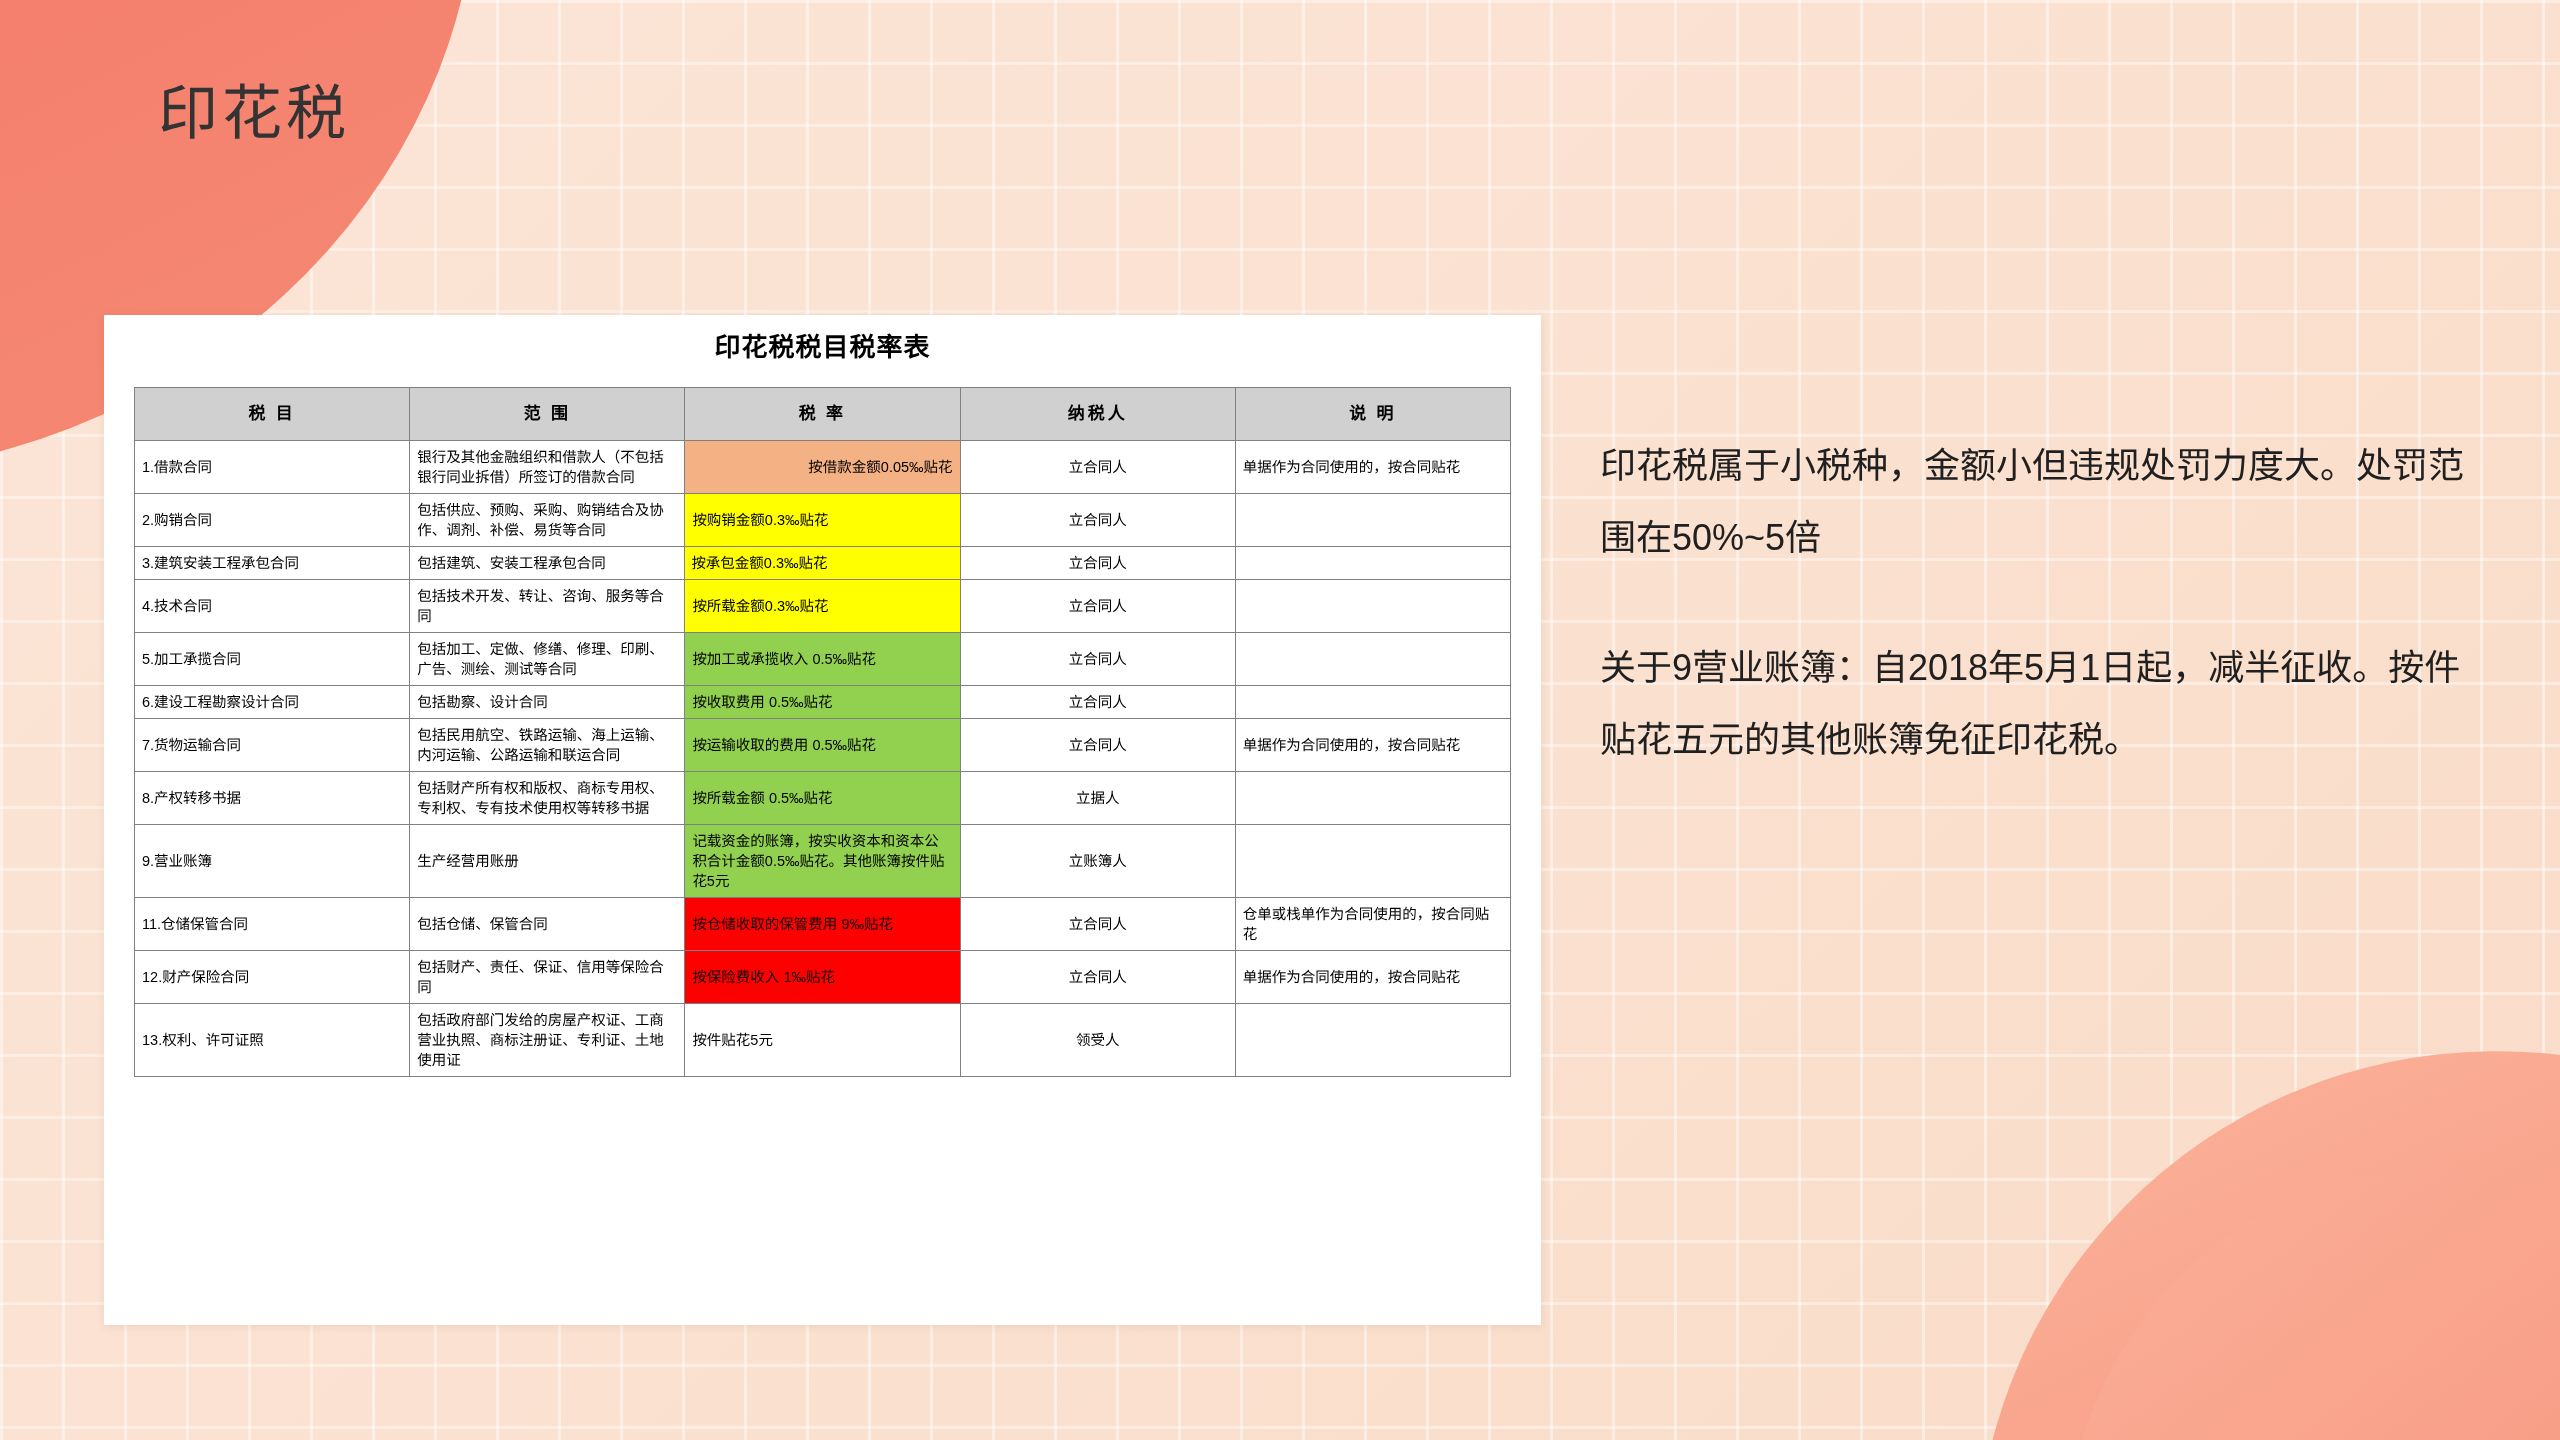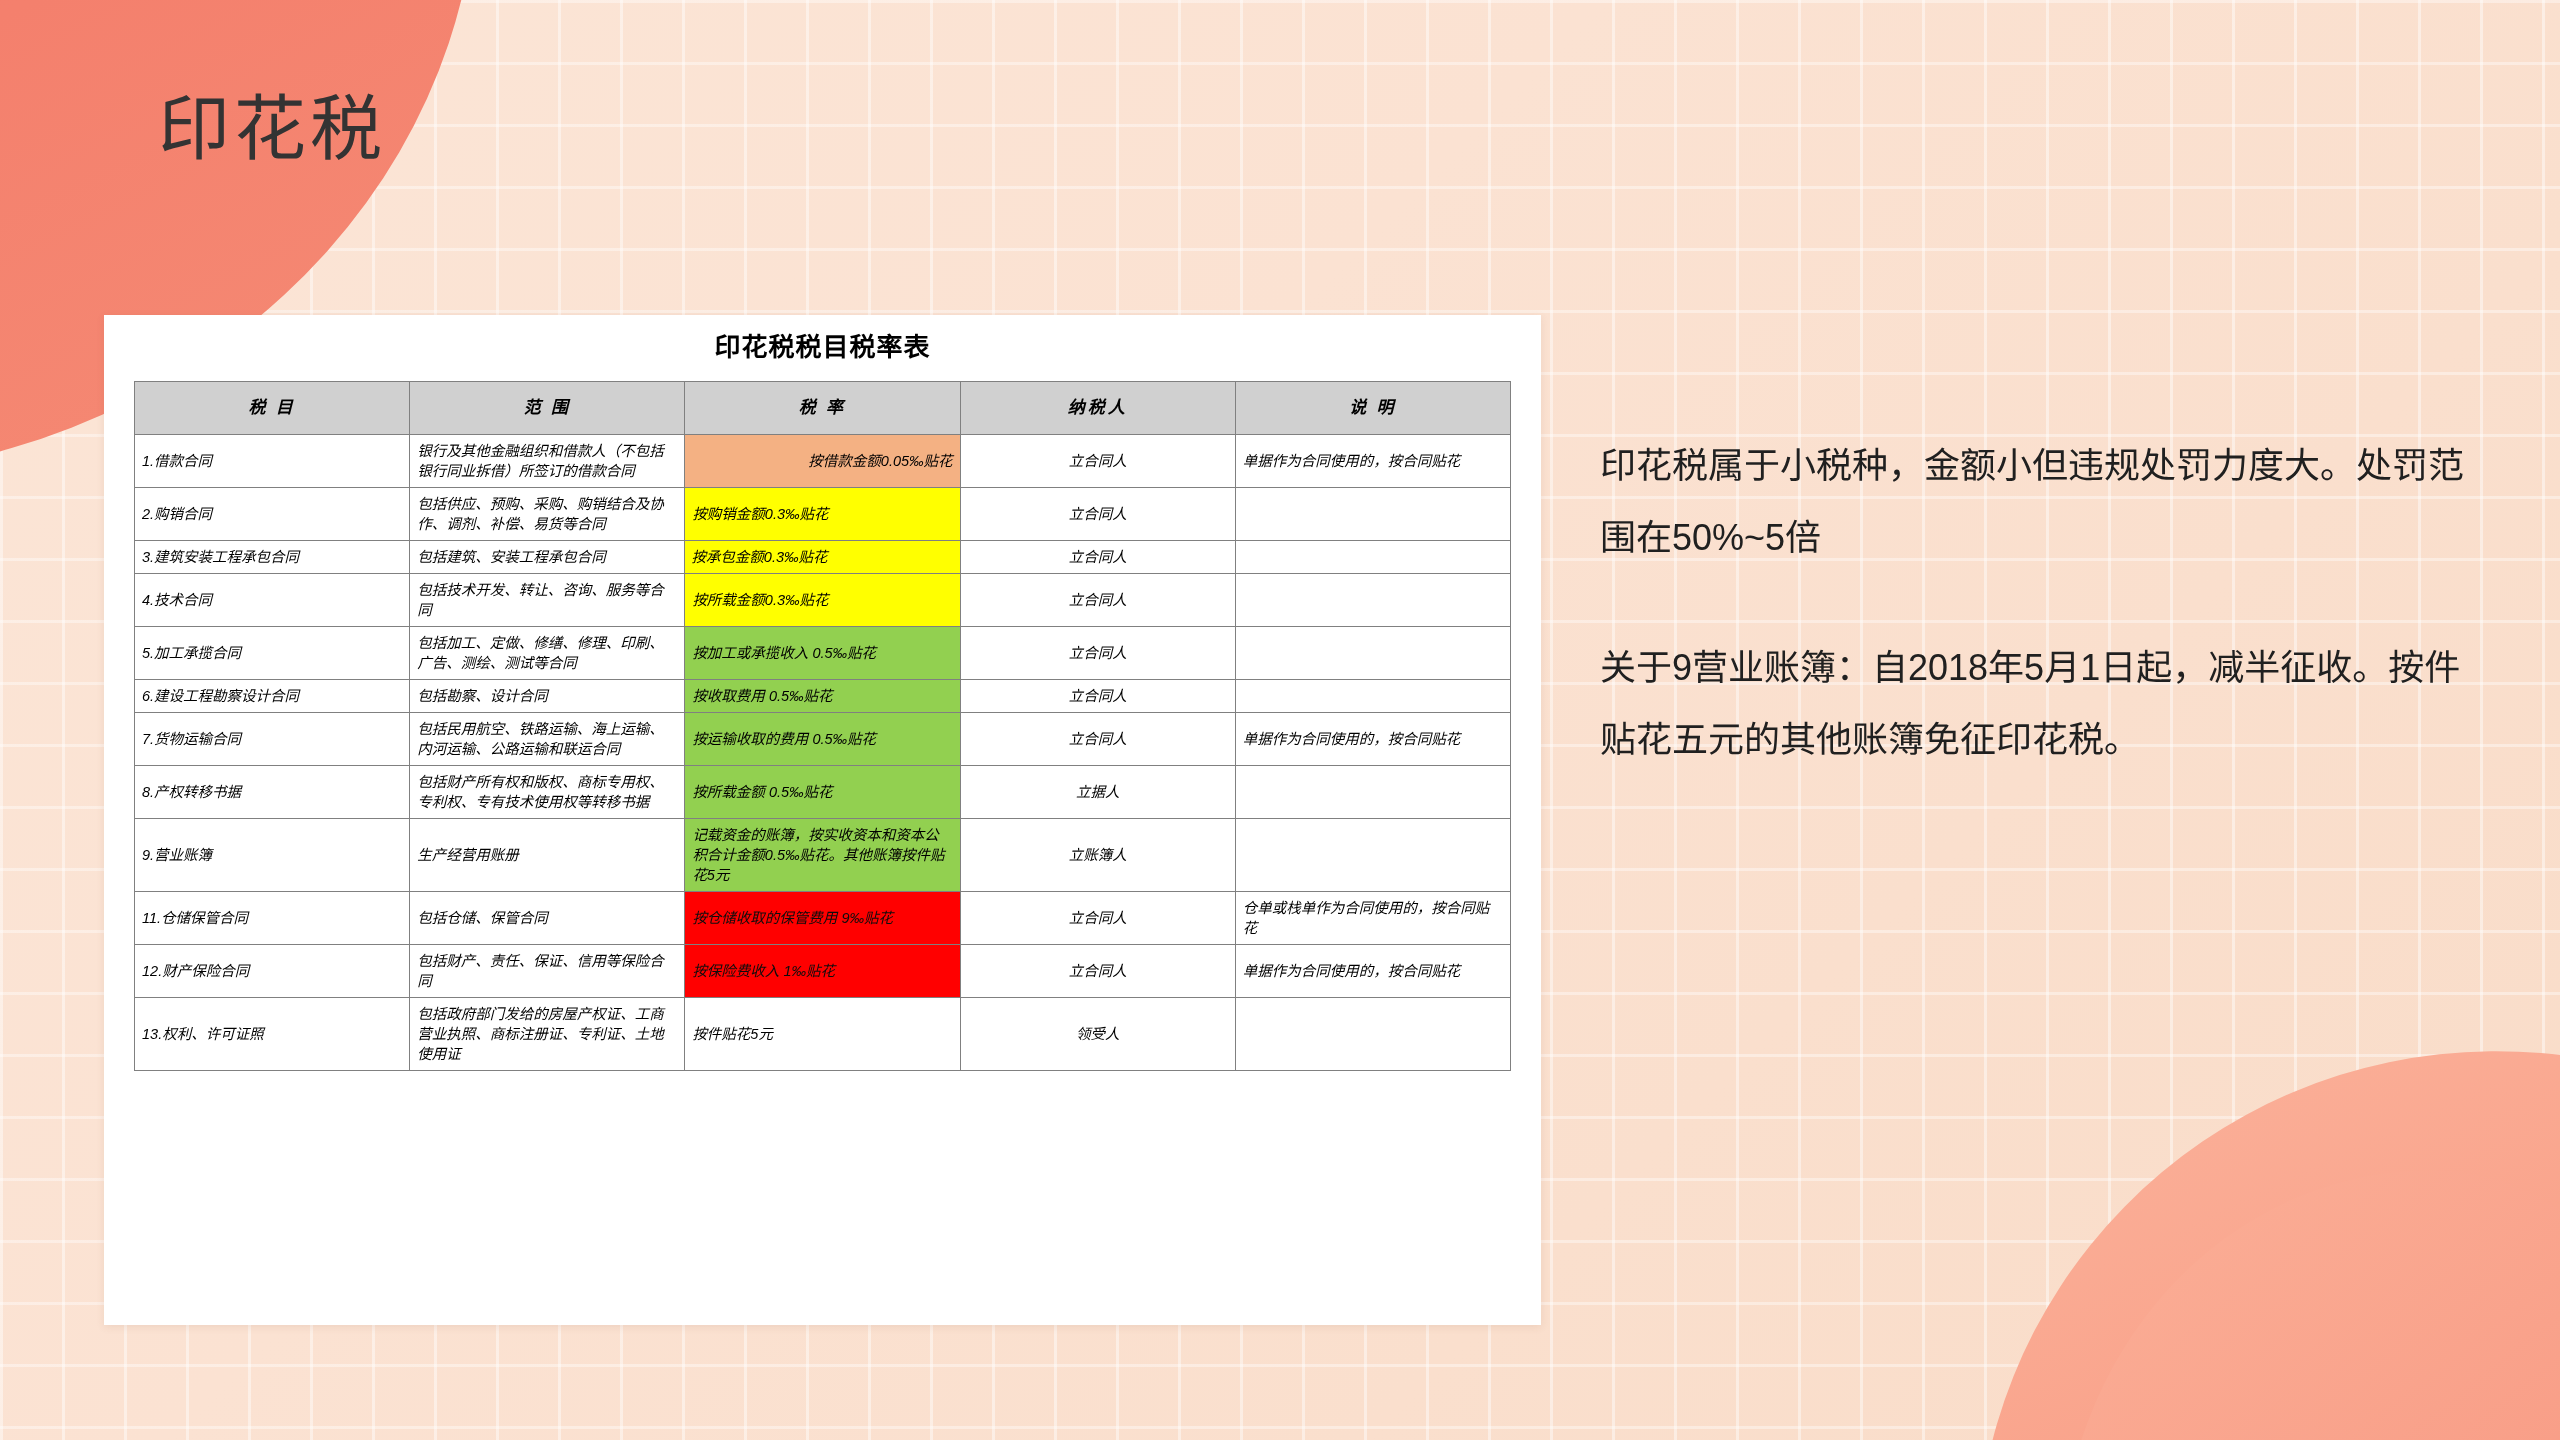--- a/index.html
+++ b/index.html
@@ -58,21 +58,21 @@
     background: linear-gradient(320deg, #f79680 0%, #fbb098 100%);
     border-radius: 58% 42% 0 0 / 78% 62% 0 0;
     opacity: .85;
   }
 
   
   #page-title {
     position: absolute;
     left: 158px;
     top: 38px;
-    font-size: 72px;
+    font-size: 60px;
     line-height: 1.2;
     letter-spacing: 4px;
     color: #333333;
     font-weight: 400;
     white-space: nowrap;
     z-index: 5;
   }
 
   
   #table-card {
@@ -94,25 +94,24 @@
     color: #000;
     letter-spacing: 1px;
     padding-top: 11px;
     padding-bottom: 8px;
     font-family: "Liberation Serif", "DejaVu Serif", serif;
   }
 
   table.rate-table {
     border-collapse: collapse;
     table-layout: fixed;
-    margin: 10px auto;
+    margin: 16px auto;
     width: 1377px;
     font-size: 14.5px;
     color: #000;
-    font-style: italic;
   }
   table.rate-table th,
   table.rate-table td {
     border: 1px solid #808080;
     padding: 6px 7px;
     vertical-align: middle;
     line-height: 1.38;
     word-break: break-all;
   }
   table.rate-table thead th {

